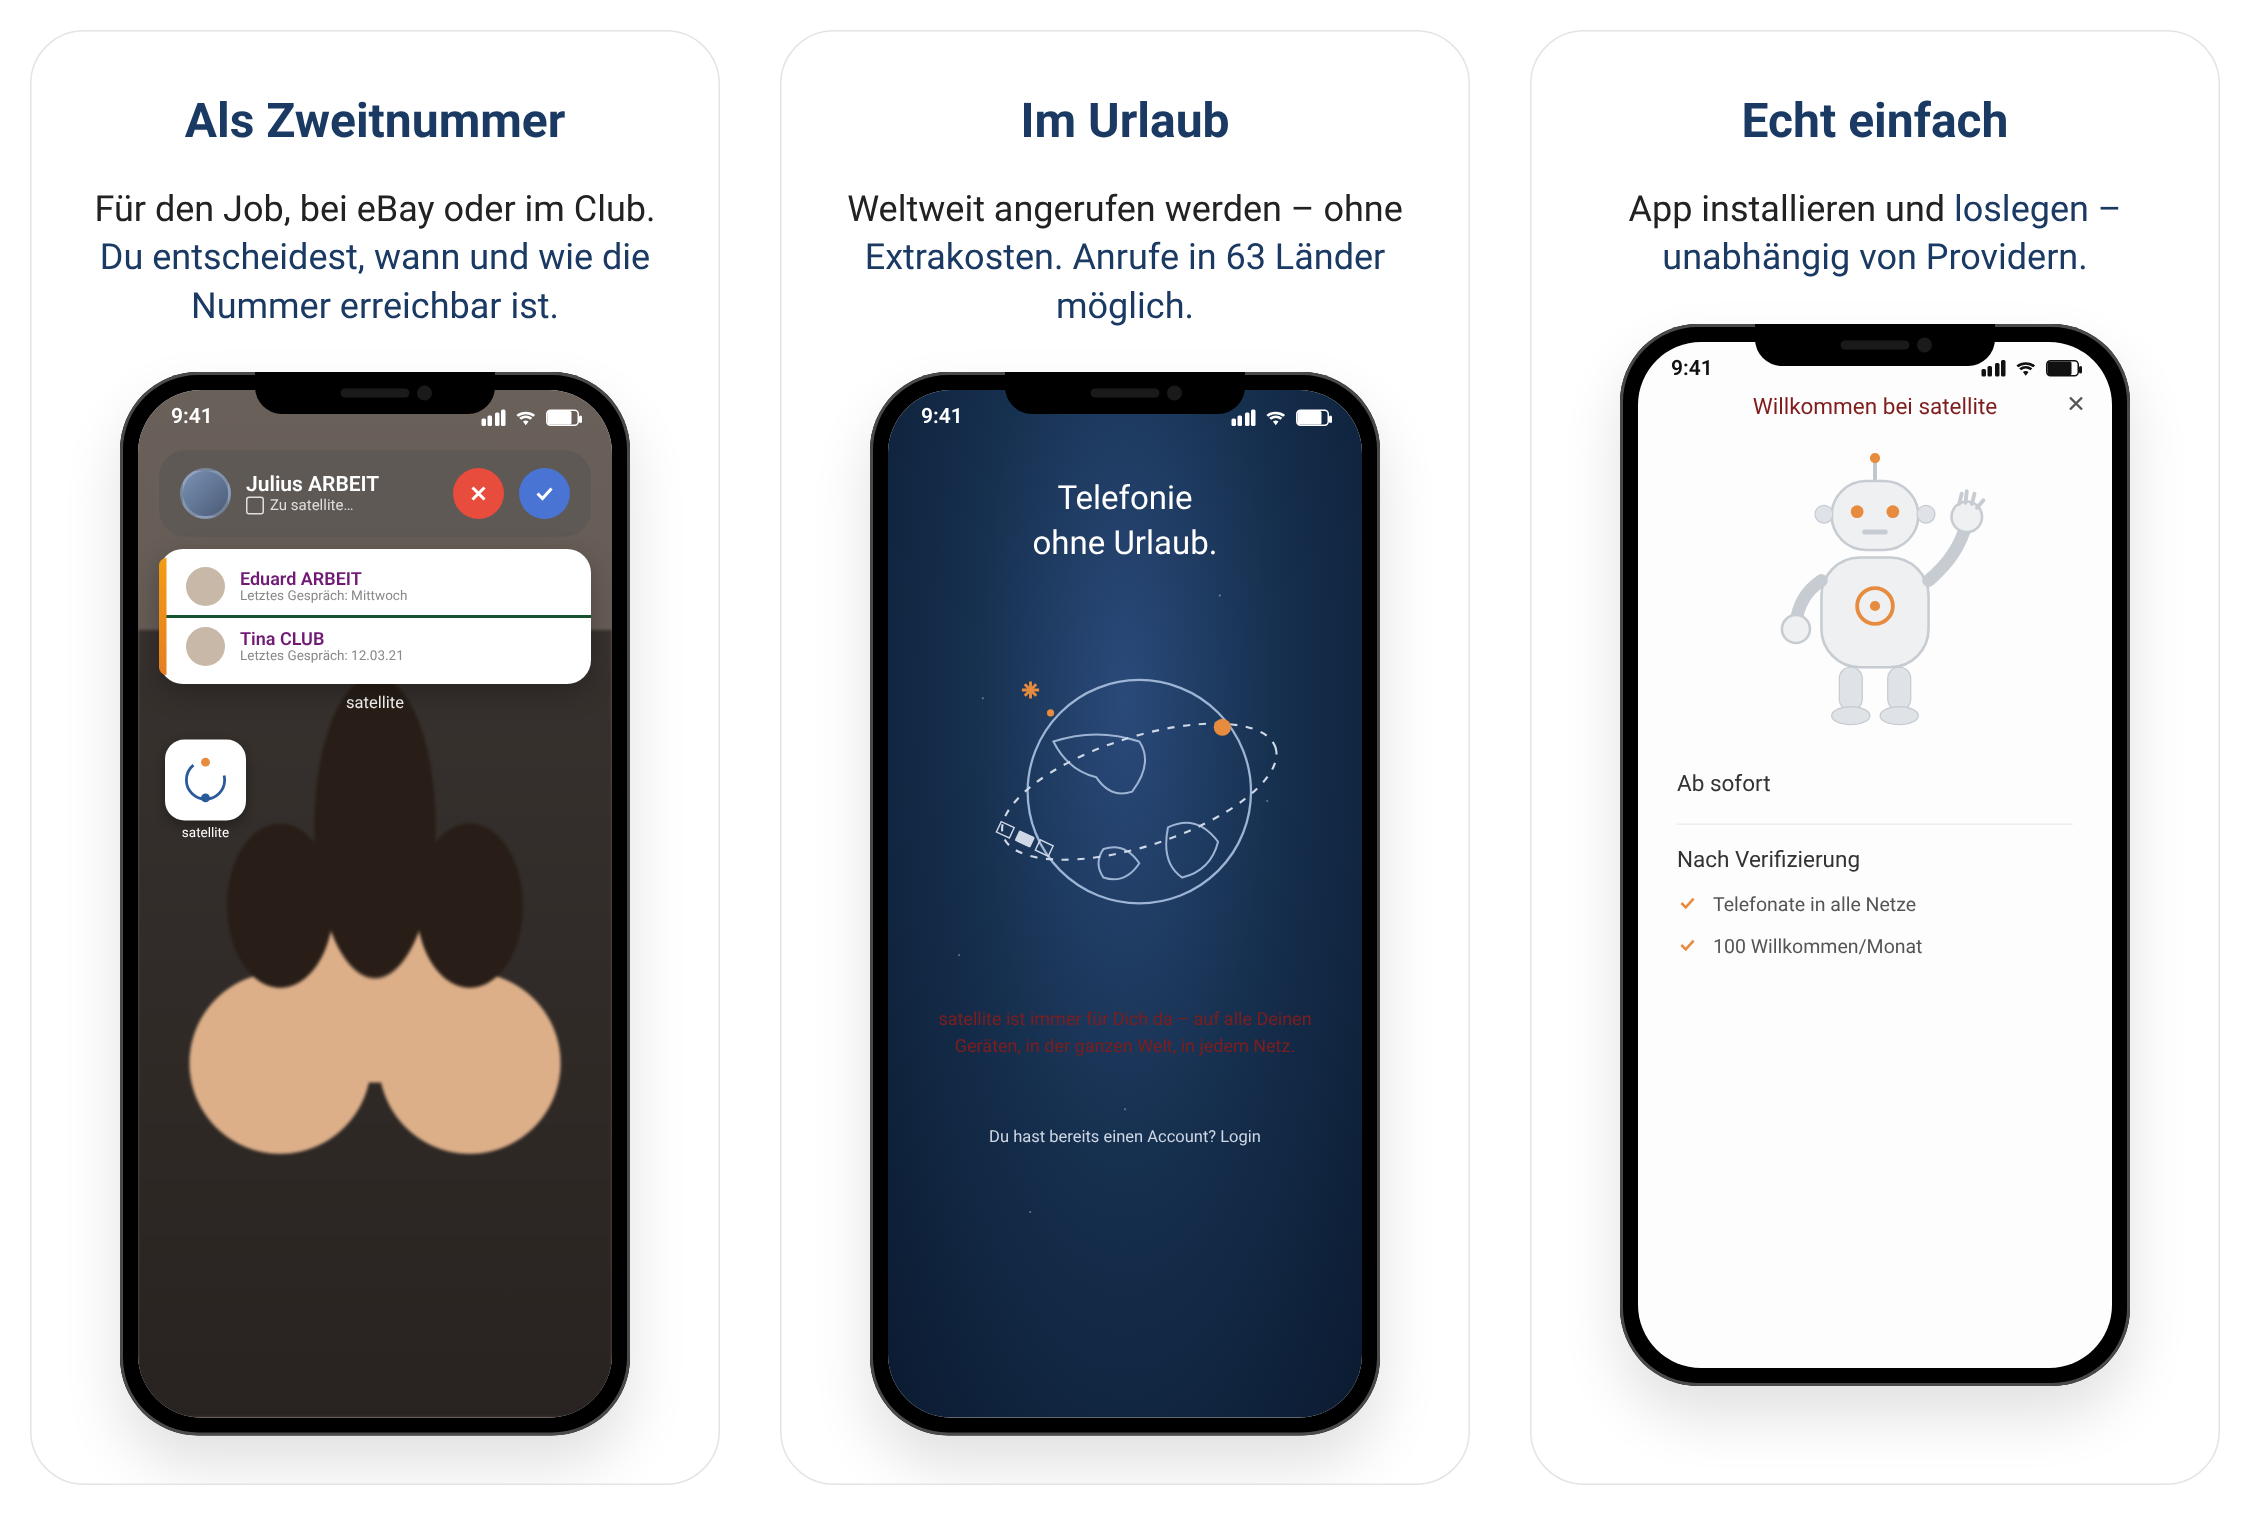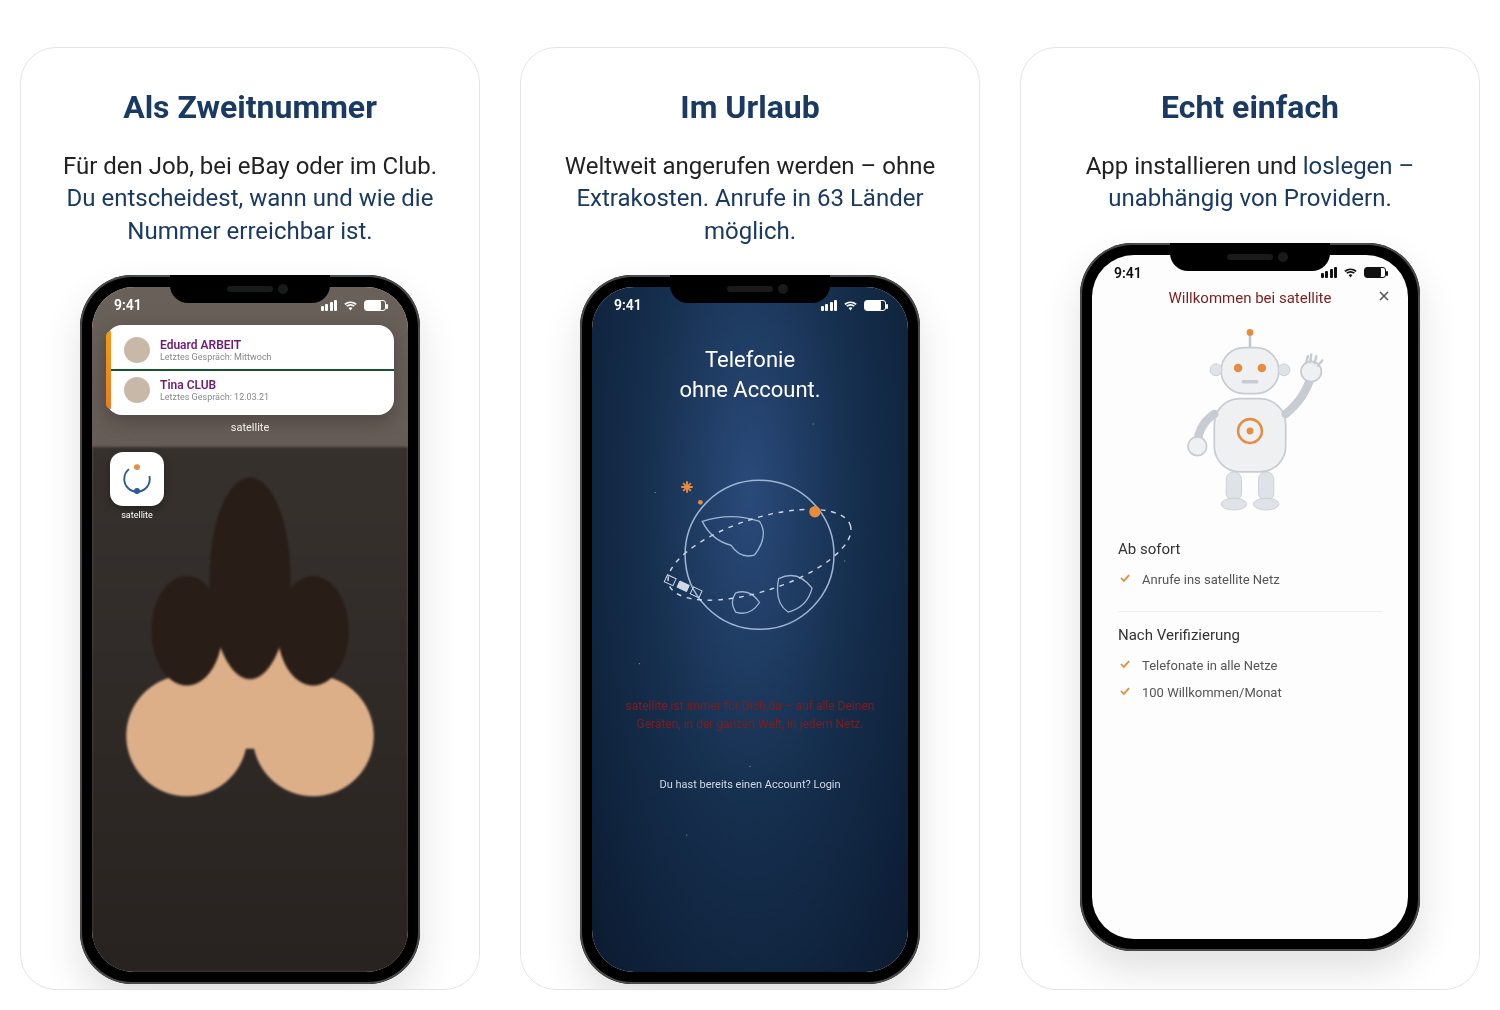--- a/index.html
+++ b/index.html
@@ -20,21 +20,20 @@
     flex: 1;
     border: 1px solid #e2e4e8;
     border-radius: 36px;
     background: #fff;
     display: flex;
     flex-direction: column;
     align-items: center;
     padding: 40px 24px 0;
     overflow: hidden;
     position: relative;
-    margin-top: 27px;
   }
   .card-title {
     color: #1a3a63;
     font-weight: 700;
     font-size: 32px;
     text-align: center;
     margin-bottom: 24px;
   }
   .card-desc {
     text-align: center;
@@ -242,20 +241,39 @@
               </span>
             <svg class="wifi-ic" viewBox="0 0 24 16" fill="currentColor">
                 <path d="M12 16l3-4a5 5 0 00-6 0l3 4zM4 7a13 13 0 0116 0l2-2a16 16 0 00-20 0l2 2zm3 3a9 9 0 0110 0l2-2a12 12 0 00-14 0l2 2z"></path>
               </svg>
             <span class="batt">
                 <i></i>
               </span>
           </span>
         </div>
 
+        <div class="call-card">
+          <div class="avatar"></div>
+          <div class="call-info">
+            <div class="call-name">Julius ARBEIT</div>
+            <div class="call-sub">Zu satellite…</div>
+          </div>
+          <div class="call-actions">
+            <div class="round-btn decline">
+              <svg viewBox="0 0 24 24" fill="none" stroke="currentColor" stroke-width="3">
+                  <path d="M6 6l12 12M18 6L6 18"></path>
+                </svg>
+            </div>
+            <div class="round-btn accept">
+              <svg viewBox="0 0 24 24" fill="none" stroke="currentColor" stroke-width="3">
+                  <path d="M5 12l5 5L19 7"></path>
+                </svg>
+            </div>
+          </div>
+        </div>
 
         <div class="recent-box">
           <div class="recent-row">
             <div class="r-av"></div>
             <div>
               <div class="r-name">Eduard ARBEIT</div>
               <div class="r-sub">Letztes Gespräch: Mittwoch</div>
             </div>
           </div>
           <div class="recent-row">
@@ -306,21 +324,21 @@
                 <path d="M12 16l3-4a5 5 0 00-6 0l3 4zM4 7a13 13 0 0116 0l2-2a16 16 0 00-20 0l2 2zm3 3a9 9 0 0110 0l2-2a12 12 0 00-14 0l2 2z"></path>
               </svg>
             <span class="batt">
                 <i></i>
               </span>
           </span>
         </div>
 
         <div class="c2-title">
           <span>Telefonie</span><br>
-          <span>ohne Account.</span>
+          <span>ohne Urlaub.</span>
         </div>
 
         <div class="globe-wrap">
           <svg viewBox="0 0 220 220">
             <circle cx="120" cy="115" r="78" fill="none" stroke="#9db4d4" stroke-width="1.6"></circle>
             <path d="M60 80 Q90 70 120 80 Q130 95 115 115 Q100 120 90 105 Q70 100 60 80Z
                      M140 140 Q160 130 175 150 Q170 170 150 175 Q135 165 140 140Z
                      M95 155 Q110 150 120 165 Q110 180 95 175 Q88 165 95 155Z" fill="none" stroke="#9db4d4" stroke-width="1.4"></path>
             <ellipse cx="120" cy="115" rx="100" ry="38" fill="none" stroke="#cfd8e6" stroke-width="1.5" stroke-dasharray="5 6" transform="rotate(-18 120 115)"></ellipse>
             <circle cx="178" cy="70" r="6" fill="#e78b3f"></circle>
@@ -406,26 +424,20 @@
             <circle cx="38" cy="138" r="11" fill="#eef0f2" stroke="#c6ccd2" stroke-width="2"></circle>
             <rect x="72" y="168" width="18" height="34" rx="9" fill="#dfe3e7" stroke="#c6ccd2"></rect>
             <rect x="110" y="168" width="18" height="34" rx="9" fill="#dfe3e7" stroke="#c6ccd2"></rect>
             <ellipse cx="81" cy="206" rx="15" ry="7" fill="#dfe3e7" stroke="#c6ccd2"></ellipse>
             <ellipse cx="119" cy="206" rx="15" ry="7" fill="#dfe3e7" stroke="#c6ccd2"></ellipse>
           </svg>
         </div>
 
         <div class="feat-section">
           <div class="feat-h first">Ab sofort</div>
-          <div class="feat-row">
-            <span class="chk"><svg viewBox="0 0 24 24" fill="none" stroke="currentColor" stroke-width="3">
-                  <path d="M5 12l5 5L19 7"></path>
-                </svg></span>
-            <span>Anrufe ins satellite Netz</span>
-          </div>
 
           <div class="feat-h">Nach Verifizierung</div>
           <div class="feat-row">
             <span class="chk"><svg viewBox="0 0 24 24" fill="none" stroke="currentColor" stroke-width="3">
                   <path d="M5 12l5 5L19 7"></path>
                 </svg></span>
             <span>Telefonate in alle Netze</span>
           </div>
           <div class="feat-row">
             <span class="chk"><svg viewBox="0 0 24 24" fill="none" stroke="currentColor" stroke-width="3">

